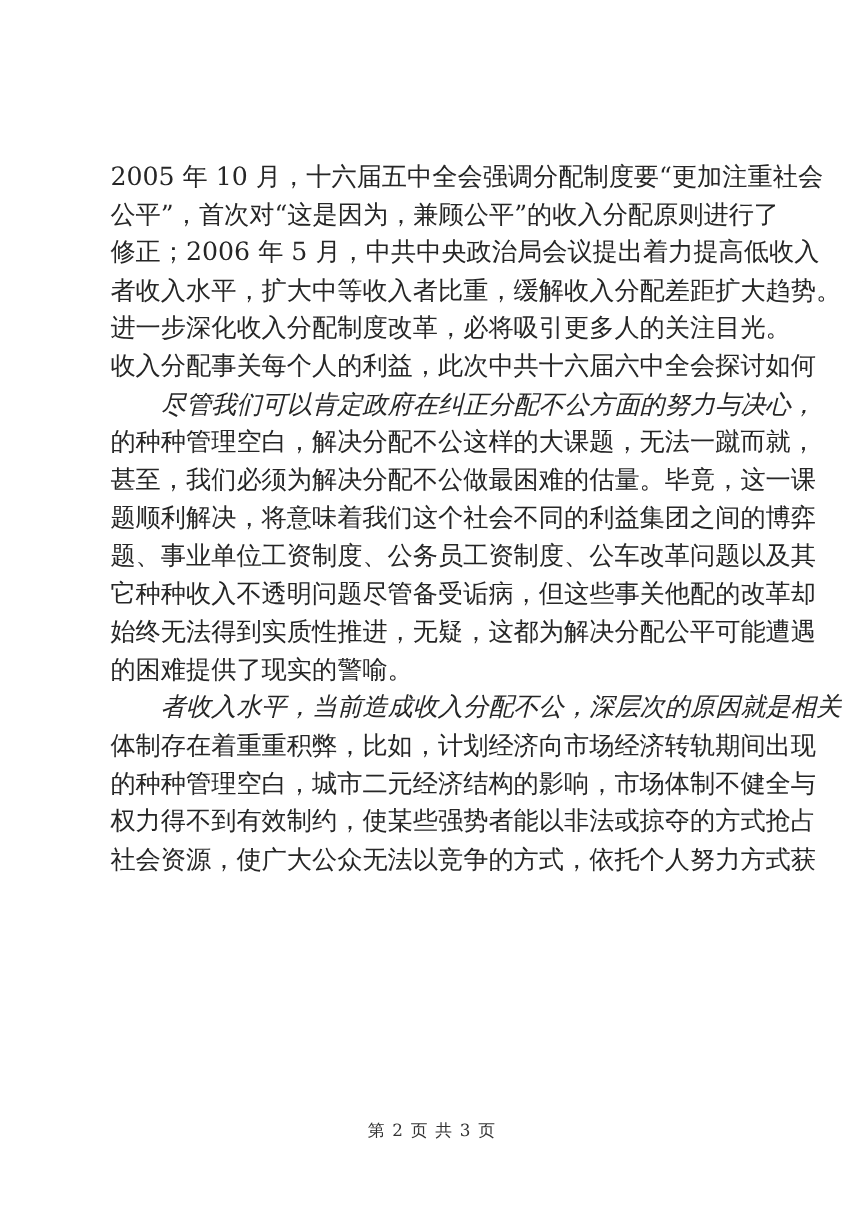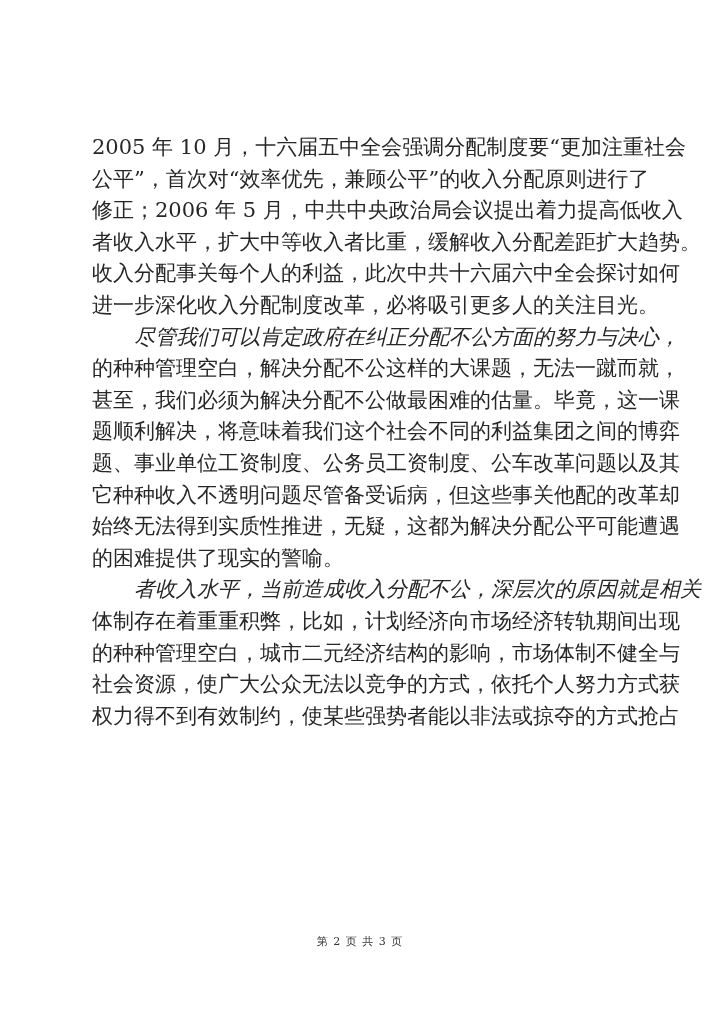--- a/index.html
+++ b/index.html
@@ -45,48 +45,48 @@
     .line.indent {
       padding-left: 42px;
       font-style: italic;
     }
     .footer {
       position: absolute;
       left: 0;
       width: 720px;
       top: 934px;
       text-align: center;
-      font-size: 11px;
+      font-size: 14px;
       color: #333333;
       letter-spacing: 1px;
     }
   </style>
 </head>
 <body>
 
 <div class="page">
   <div class="body-text">
 
     <span class="line">2005 年 10 月，十六届五中全会强调分配制度要“更加注重社会</span>
-    <span class="line">公平”，首次对“效率优先，兼顾公平”的收入分配原则进行了</span>
+    <span class="line">公平”，首次对“这是因为，兼顾公平”的收入分配原则进行了</span>
     <span class="line">修正；2006 年 5 月，中共中央政治局会议提出着力提高低收入</span>
     <span class="line">者收入水平，扩大中等收入者比重，缓解收入分配差距扩大趋势。</span>
+    <span class="line last">进一步深化收入分配制度改革，必将吸引更多人的关注目光。</span>
     <span class="line">收入分配事关每个人的利益，此次中共十六届六中全会探讨如何</span>
-    <span class="line last">进一步深化收入分配制度改革，必将吸引更多人的关注目光。</span>
 
     <span class="line indent">尽管我们可以肯定政府在纠正分配不公方面的努力与决心，</span>
     <span class="line">的种种管理空白，解决分配不公这样的大课题，无法一蹴而就，</span>
     <span class="line">甚至，我们必须为解决分配不公做最困难的估量。毕竟，这一课</span>
     <span class="line">题顺利解决，将意味着我们这个社会不同的利益集团之间的博弈</span>
     <span class="line">题、事业单位工资制度、公务员工资制度、公车改革问题以及其</span>
     <span class="line">它种种收入不透明问题尽管备受诟病，但这些事关他配的改革却</span>
     <span class="line">始终无法得到实质性推进，无疑，这都为解决分配公平可能遭遇</span>
     <span class="line last">的困难提供了现实的警喻。</span>
 
     <span class="line indent">者收入水平，当前造成收入分配不公，深层次的原因就是相关</span>
     <span class="line">体制存在着重重积弊，比如，计划经济向市场经济转轨期间出现</span>
     <span class="line">的种种管理空白，城市二元经济结构的影响，市场体制不健全与</span>
+    <span class="line">权力得不到有效制约，使某些强势者能以非法或掠夺的方式抢占</span>
     <span class="line">社会资源，使广大公众无法以竞争的方式，依托个人努力方式获</span>
-    <span class="line">权力得不到有效制约，使某些强势者能以非法或掠夺的方式抢占</span>
   </div>
 
   <div class="footer">第 2 页 共 3 页</div>
 </div>
 
 </body></html>

